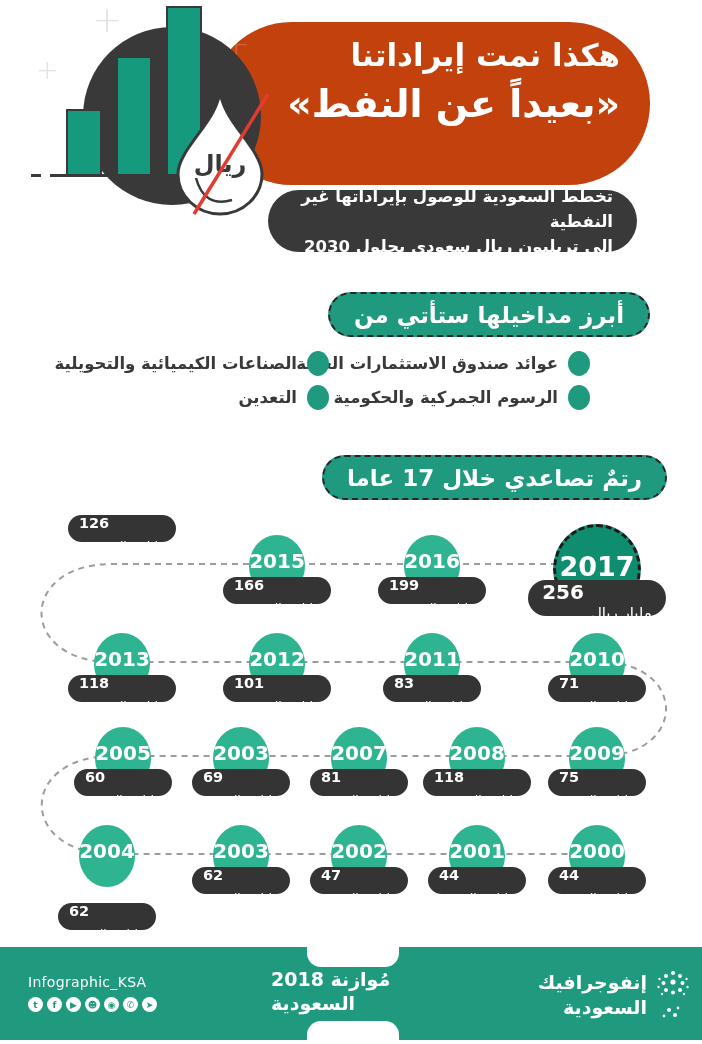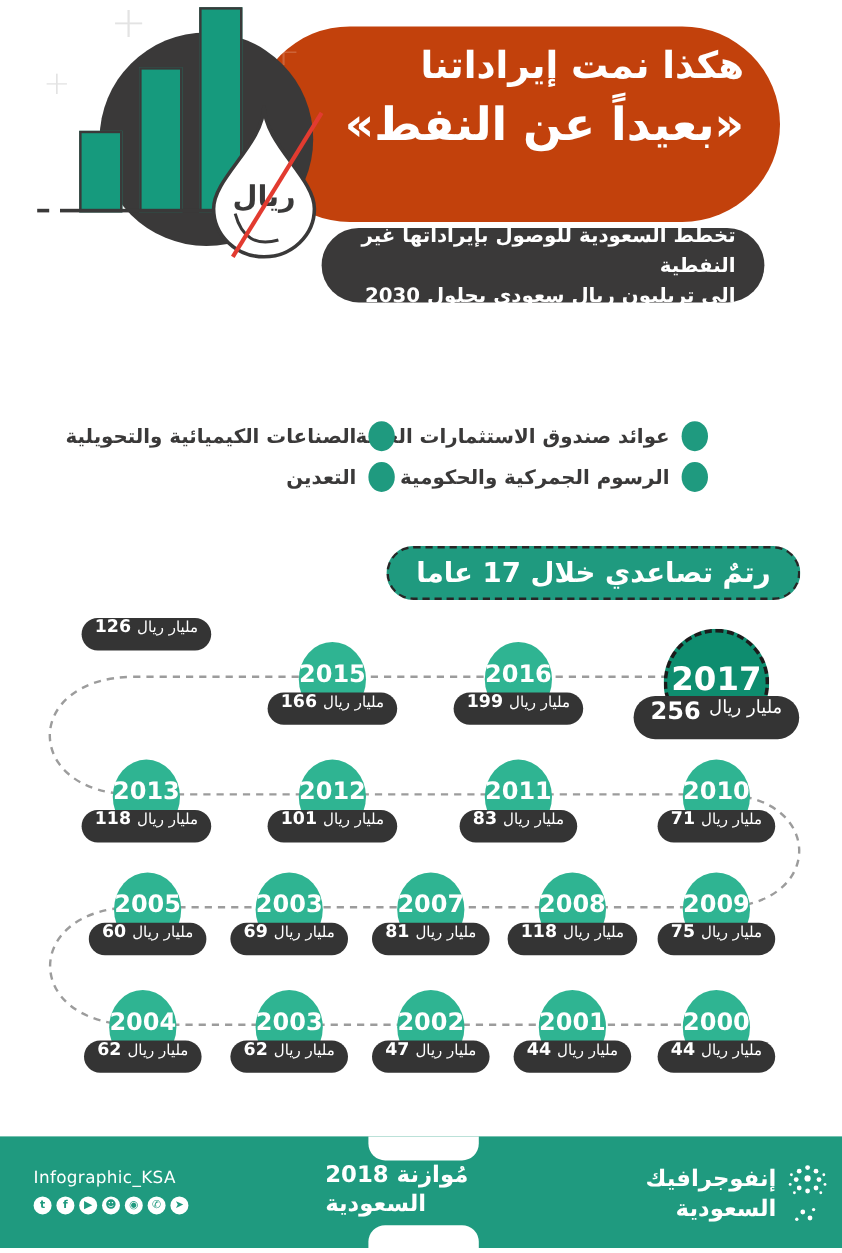--- a/index.html
+++ b/index.html
@@ -39,21 +39,21 @@
 
   
   #dash-path{left:0;top:0;z-index:0;}
   .yitem{position:absolute;width:150px;display:flex;flex-direction:column;align-items:center;z-index:1;}
   .ycircle{width:56px;height:62px;border-radius:50%;background:#2fb492;display:flex;align-items:center;
            justify-content:center;color:#fff;font-weight:800;font-size:20px;padding-bottom:10px;
            box-sizing:border-box;}
   .ypill{margin-top:-20px;direction:ltr;display:inline-flex;align-items:flex-start;gap:5px;background:#343434;
          color:#fff;border-radius:14px;height:27px;padding:0 11px;white-space:nowrap;z-index:2;}
   .ypill b{font-size:14.5px;font-weight:800;}
-  .ypill .unit{font-size:12.5px;font-weight:500;}
+  .ypill .unit{font-size:12.5px;font-weight:500;margin-top:24px;}
   .yitem.hl .ycircle{width:88px;height:90px;margin-top:-11px;background:#0e8d6f;border:3px dashed #1b1b1b;
                      font-size:27px;padding-bottom:6px;}
   .yitem.hl .ypill{margin-top:-34px;height:36px;border-radius:18px;padding:0 14px;gap:7px;}
   .yitem.hl .ypill b{font-size:20px;}
   .yitem.hl .ypill .unit{font-size:15px;}
 
   
   .footer-band{left:0;top:947px;width:702px;height:93px;background:#1f9a7f;z-index:1;}
   .notch{position:absolute;background:#fff;width:92px;left:307px;z-index:2;}
   .notch-top{top:947px;height:20px;border-radius:0 0 14px 14px;}
@@ -92,20 +92,21 @@
     <text x="52" y="86" text-anchor="middle" font-size="24" font-weight="bold" fill="#3a3939" font-family="DejaVu Sans, sans-serif">ريال</text>
     <path d="M28 92 Q36 122 64 114" fill="none" stroke="#3a3939" stroke-width="2.5"></path>
     <line x1="100" y1="8" x2="26" y2="128" stroke="#e23b30" stroke-width="3.5"></line>
   </svg>
 
   <div class="abs sub-box">
     <div>تخطط السعودية للوصول بإيراداتها غير النفطية</div>
     <div>إلى تريليون ريال سعودي بحلول 2030</div>
   </div>
 
+  <div class="abs pill-heading" id="src-heading">أبرز مداخيلها ستأتي من</div>
 
   <div class="bullet-col" id="bullets-right">
     <div class="bullet">
       <span class="bdot"></span>
       <span class="btxt">عوائد صندوق الاستثمارات العامة</span>
     </div>
     <div class="bullet">
       <span class="bdot"></span>
       <span class="btxt">الرسوم الجمركية والحكومية</span>
     </div>
@@ -211,21 +212,21 @@
           <span class="unit" dir="rtl">مليار ريال</span>
         </div>
       </div>
       <div class="yitem" style="left: 522px; top: 727px;">
         <div class="ycircle">2009</div>
         <div class="ypill">
           <b>75</b>
           <span class="unit" dir="rtl">مليار ريال</span>
         </div>
       </div>
-      <div class="yitem" style="left: 44px; top: 825px;">
+      <div class="yitem" style="left: 32px; top: 825px; gap: 36px;">
         <div class="ycircle">2004</div>
         <div class="ypill">
           <b>62</b>
           <span class="unit" dir="rtl">مليار ريال</span>
         </div>
       </div>
       <div class="yitem" style="left: 166px; top: 825px;">
         <div class="ycircle">2003</div>
         <div class="ypill">
           <b>62</b>

